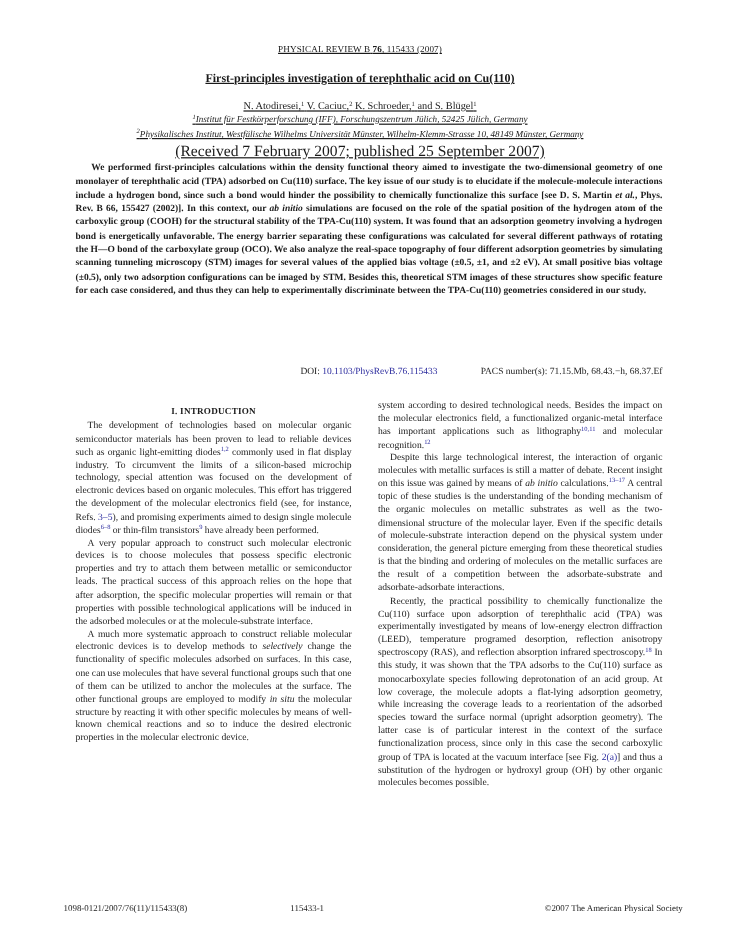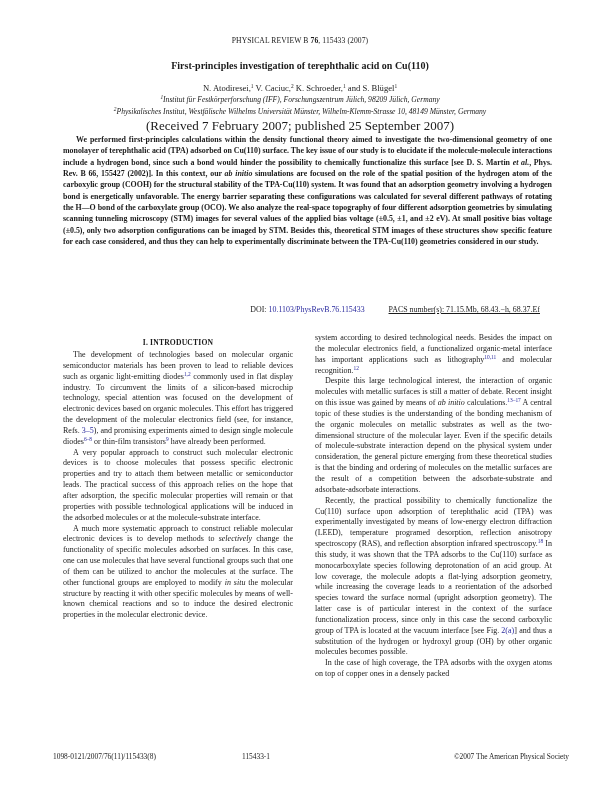--- a/index.html
+++ b/index.html
@@ -1,39 +1,39 @@
 <!DOCTYPE html>
 <html><head>
 <meta charset="utf-8">
 <style>
   html, body { margin: 0; padding: 0; background: #ffffff; }
   body {
     width: 612px; height: 792px; position: relative; overflow: hidden;
     font-family: "Liberation Serif", "DejaVu Serif", serif; color: #1a1a1a;
   }
   .abs { position: absolute; }
-  .center { text-align: center; left: 0; width: 600px; }
+  .center { text-align: center; left: 0; width: 600px; text-decoration: underline; }
   .running-head { top: 36px; font-size: 7.6px; letter-spacing: 0.1px; }
   .running-head b { font-weight: bold; }
   .title { top: 60px; font-size: 10px; font-weight: bold; }
   .authors { top: 83px; font-size: 8.6px; }
   .affil { font-size: 7.6px; font-style: italic; }
   .affil1 { top: 95px; }
   .affil2 { top: 107px; }
   .received { top: 118px; font-size: 13px; }
   sup { font-size: 5.4px; vertical-align: 3px; line-height: 0; }
   .ref { color: #2b2b9e; }
   .abstract {
     left: 63px; width: 489px; top: 134px;
     font-size: 7.9px; line-height: 11.35px; text-align: justify; font-weight: bold;
   }
   .abstract p { margin: 0; text-indent: 13px; }
   .doi-line { top: 305px; left: 63px; width: 489px; font-size: 7.9px; text-align: center; }
   .doi-line .doi-link { color: #2b2b9e; }
-  .doi-line .pacs { position: absolute; right: 12px; top: 0; text-decoration: underline; }
+  .doi-line .pacs { position: absolute; right: 0; top: 0; }
   .col {
     top: 350px; width: 230px;
     font-size: 8.0px; line-height: 10.85px; text-align: justify;
   }
   .col-left { left: 63px; }
   .col-right { left: 315px; top: 333px; width: 237px; }
   .col p { margin: 0; text-indent: 10px; }
   .col p.noindent { text-indent: 0; }
   .section-heading {
     top: 338px; left: 63px; width: 230px; text-align: center;
@@ -56,21 +56,21 @@
 <div class="abs center title">First-principles investigation of terephthalic acid on Cu(110)</div>
 
 <div class="abs center authors">
   <span>N. Atodiresei,</span><sup>1</sup>
   <span>V. Caciuc,</span><sup>2</sup>
   <span>K. Schroeder,</span><sup>1</sup>
   <span>and S. Blügel</span><sup>1</sup>
 </div>
 
 <div class="abs center affil affil1">
-  <sup>1</sup><span>Institut für Festkörperforschung (IFF), Forschungszentrum Jülich, 98209 Jülich, Germany</span>
+  <sup>1</sup><span>Institut für Festkörperforschung (IFF), Forschungszentrum Jülich, 52425 Jülich, Germany</span>
 </div>
 <div class="abs center affil affil2">
   <sup>2</sup><span>Physikalisches Institut, Westfälische Wilhelms Universität Münster, Wilhelm-Klemm-Strasse 10, 48149 Münster, Germany</span>
 </div>
 
 <div class="abs center received">(Received 7 February 2007; published 25 September 2007)</div>
 
 <div class="abs abstract">
   <p><span>We performed first-principles calculations within the density functional theory aimed to investigate the two-dimensional geometry of one monolayer of terephthalic acid (TPA) adsorbed on Cu(110) surface. The key issue of our study is to elucidate if the molecule-molecule interactions include a hydrogen bond, since such a bond would hinder the possibility to chemically functionalize this surface [see D. S. Martin </span><em>et al.</em><span>, Phys. Rev. B </span><b>66</b><span>, 155427 (2002)]. In this context, our </span><em>ab initio</em><span> simulations are focused on the role of the spatial position of the hydrogen atom of the carboxylic group (COOH) for the structural stability of the TPA-Cu(110) system. It was found that an adsorption geometry involving a hydrogen bond is energetically unfavorable. The energy barrier separating these configurations was calculated for several different pathways of rotating the H—O bond of the carboxylate group (OCO). We also analyze the real-space topography of four different adsorption geometries by simulating scanning tunneling microscopy (STM) images for several values of the applied bias voltage (±0.5, ±1, and ±2 eV). At small positive bias voltage (±0.5), only two adsorption configurations can be imaged by STM. Besides this, theoretical STM images of these structures show specific feature for each case considered, and thus they can help to experimentally discriminate between the TPA-Cu(110) geometries considered in our study.</span></p>
 </div>
@@ -85,18 +85,17 @@
 <div class="abs col col-left">
   <p><span>The development of technologies based on molecular organic semiconductor materials has been proven to lead to reliable devices such as organic light-emitting diodes</span><sup class="ref">1,2</sup><span> commonly used in flat display industry. To circumvent the limits of a silicon-based microchip technology, special attention was focused on the development of electronic devices based on organic molecules. This effort has triggered the development of the molecular electronics field (see, for instance, Refs. </span><span class="ref">3–5</span><span>), and promising experiments aimed to design single molecule diodes</span><sup class="ref">6–8</sup><span> or thin-film transistors</span><sup class="ref">9</sup><span> have already been performed.</span></p>
   <p>A very popular approach to construct such molecular electronic devices is to choose molecules that possess specific electronic properties and try to attach them between metallic or semiconductor leads. The practical success of this approach relies on the hope that after adsorption, the specific molecular properties will remain or that properties with possible technological applications will be induced in the adsorbed molecules or at the molecule-substrate interface.</p>
   <p><span>A much more systematic approach to construct reliable molecular electronic devices is to develop methods to </span><em>selectively</em><span> change the functionality of specific molecules adsorbed on surfaces. In this case, one can use molecules that have several functional groups such that one of them can be utilized to anchor the molecules at the surface. The other functional groups are employed to modify </span><em>in situ</em><span> the molecular structure by reacting it with other specific molecules by means of well-known chemical reactions and so to induce the desired electronic properties in the molecular electronic device.</span></p>
 </div>
 
 <div class="abs col col-right">
   <p class="noindent"><span>system according to desired technological needs. Besides the impact on the molecular electronics field, a functionalized organic-metal interface has important applications such as lithography</span><sup class="ref">10,11</sup><span> and molecular recognition.</span><sup class="ref">12</sup></p>
   <p><span>Despite this large technological interest, the interaction of organic molecules with metallic surfaces is still a matter of debate. Recent insight on this issue was gained by means of </span><em>ab initio</em><span> calculations.</span><sup class="ref">13–17</sup><span> A central topic of these studies is the understanding of the bonding mechanism of the organic molecules on metallic substrates as well as the two-dimensional structure of the molecular layer. Even if the specific details of molecule-substrate interaction depend on the physical system under consideration, the general picture emerging from these theoretical studies is that the binding and ordering of molecules on the metallic surfaces are the result of a competition between the adsorbate-substrate and adsorbate-adsorbate interactions.</span></p>
   <p><span>Recently, the practical possibility to chemically functionalize the Cu(110) surface upon adsorption of terephthalic acid (TPA) was experimentally investigated by means of low-energy electron diffraction (LEED), temperature programed desorption, reflection anisotropy spectroscopy (RAS), and reflection absorption infrared spectroscopy.</span><sup class="ref">18</sup><span> In this study, it was shown that the TPA adsorbs to the Cu(110) surface as monocarboxylate species following deprotonation of an acid group. At low coverage, the molecule adopts a flat-lying adsorption geometry, while increasing the coverage leads to a reorientation of the adsorbed species toward the surface normal (upright adsorption geometry). The latter case is of particular interest in the context of the surface functionalization process, since only in this case the second carboxylic group of TPA is located at the vacuum interface [see Fig. </span><span class="ref">2(a)</span><span>] and thus a substitution of the hydrogen or hydroxyl group (OH) by other organic molecules becomes possible.</span></p>
-  <p>In the case of high coverage, the TPA adsorbs with the oxygen atoms on top of copper ones in a densely packed</p>
 </div>
 
 <div class="abs footer footer-left">1098-0121/2007/76(11)/115433(8)</div>
 <div class="abs footer footer-center">115433-1</div>
 <div class="abs footer footer-right">©2007 The American Physical Society</div>
 
 </body></html>

